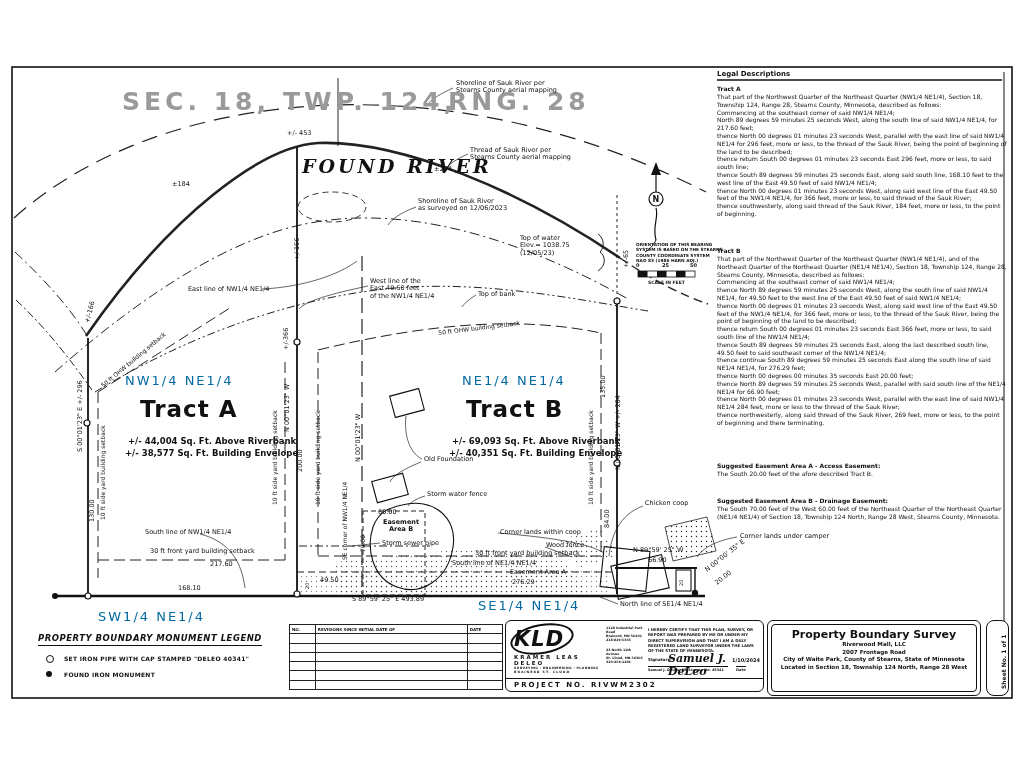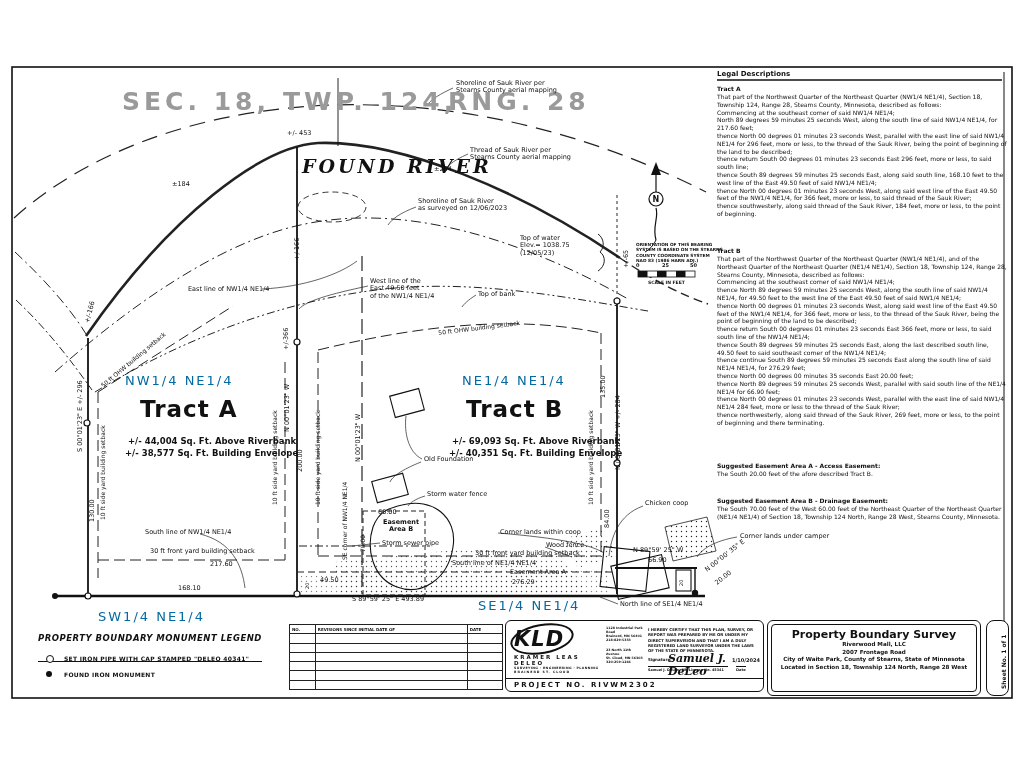--- a/index.html
+++ b/index.html
@@ -13,21 +13,21 @@
   .sec{font-size:25px;letter-spacing:4px;color:#9a9a9a;font-weight:600;}
   .river{font-family:"DejaVu Serif",serif;font-style:italic;font-weight:600;font-size:19px;letter-spacing:3px;}
   .qtr{font-size:13px;letter-spacing:2px;color:#0369a1;}
   .tract{font-size:23px;font-weight:700;letter-spacing:1px;}
   .sqft{font-size:8.5px;font-weight:700;margin-top:8px;}
   .tiny{font-size:6px;}
   .panel-text{position:absolute;left:717px;width:290px;font-size:6px;line-height:1.3;white-space:pre-line;}
   .panel-title{font-weight:bold;}
   
   .legend-title{position:absolute;left:38px;top:633px;font-size:8.5px;font-weight:bold;font-style:italic;
-                border-bottom:1.5px solid #111;padding-bottom:18px;letter-spacing:.5px;}
+                border-bottom:1.5px solid #111;padding-bottom:2px;letter-spacing:.5px;}
   .legend-item{position:absolute;font-size:6px;font-weight:bold;letter-spacing:.3px;}
   .sym{position:absolute;width:6px;height:6px;border-radius:50%;}
   .sym.open{border:1.3px solid #111;background:#fff;}
   .sym.fill{background:#111;}
   table.rev{position:absolute;left:289px;top:624px;width:214px;height:66px;border-collapse:collapse;
             font-size:4px;}
   table.rev td{border:1px solid #222;padding:0 2px;height:7px;font-weight:bold;}
   .box{position:absolute;border:1.6px solid #111;border-radius:6px;background:#fff;}
   .kld-logo{font-size:21px;font-weight:900;font-style:italic;letter-spacing:1px;position:relative;z-index:2;}
   .kld-oval{position:absolute;left:-4px;top:-3px;width:60px;height:26px;border:2px solid #111;

